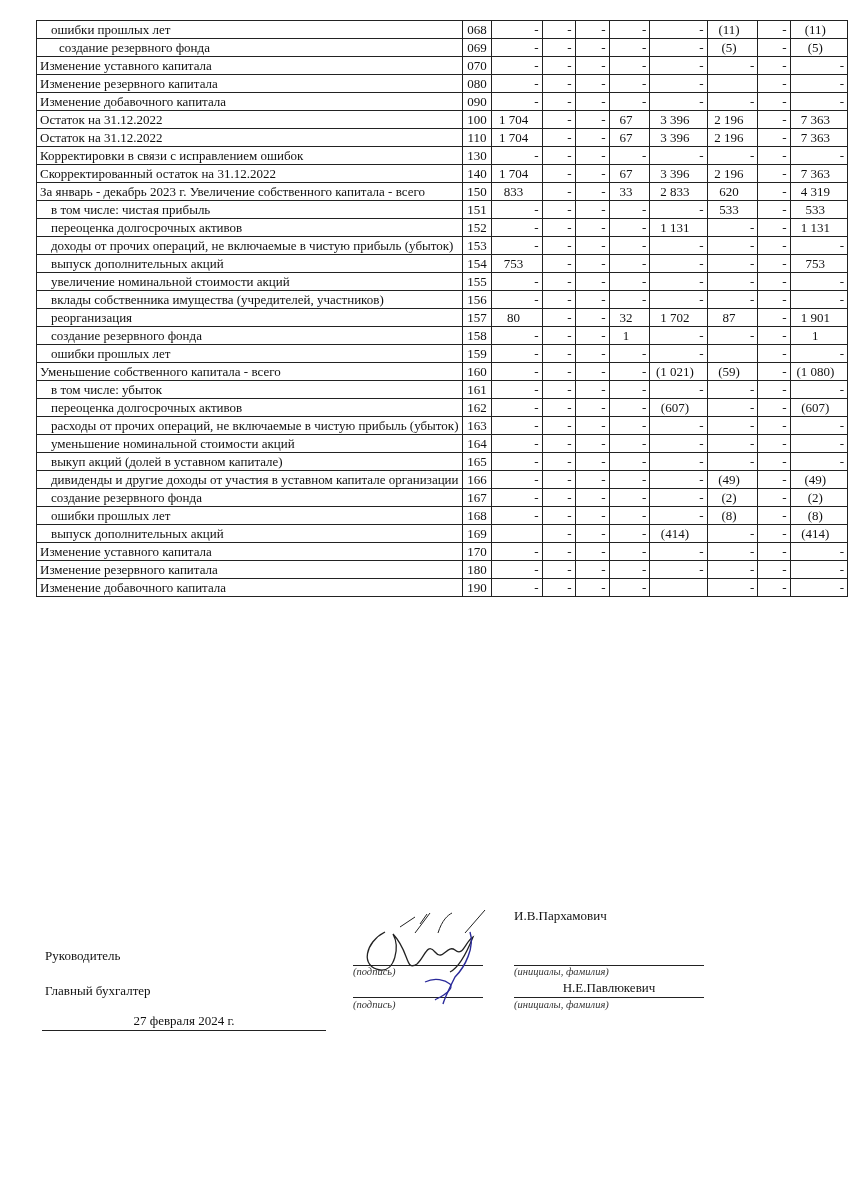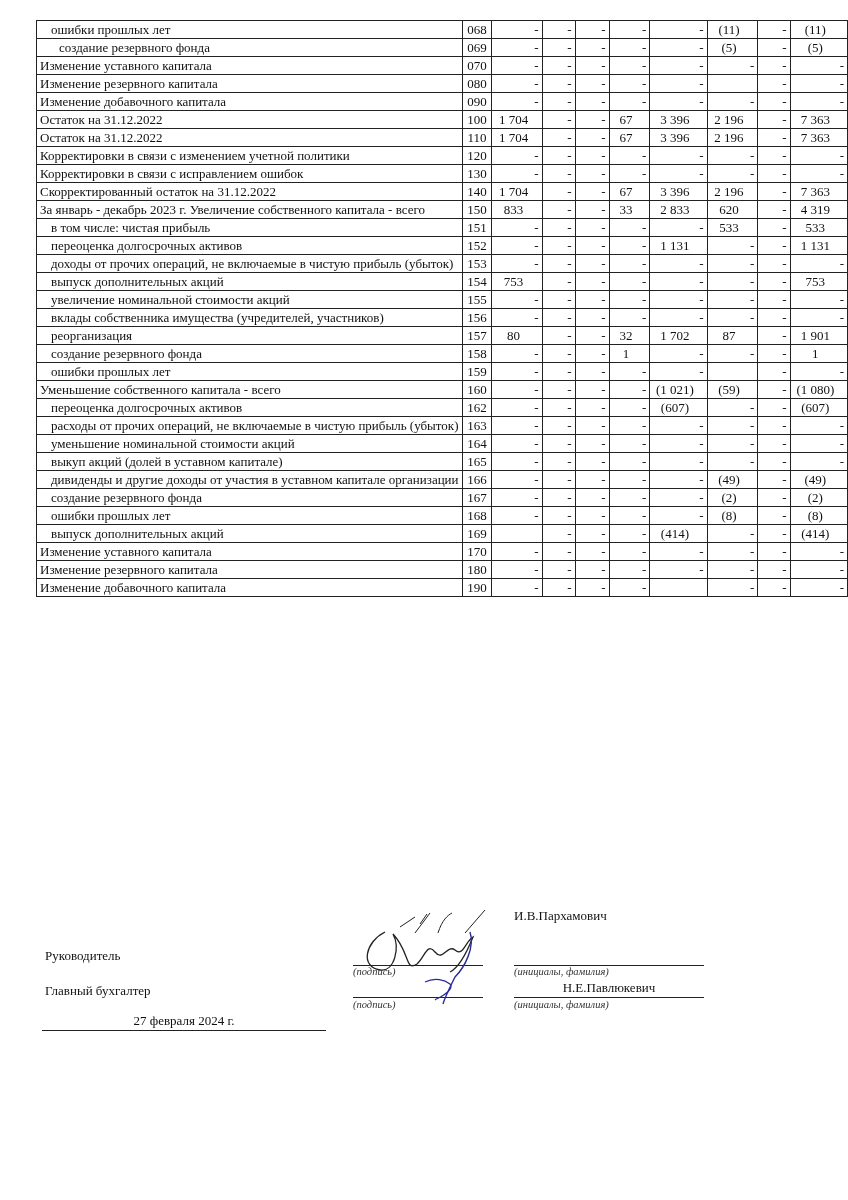--- a/index.html
+++ b/index.html
@@ -124,33 +124,20 @@
         <td class="num">-</td>
         <td class="num">-</td>
         <td class="num c">67</td>
         <td class="num c">3 396</td>
         <td class="num c">2 196</td>
         <td class="num">-</td>
         <td class="num c">7 363</td>
       </tr>
       <tr>
         <td class="label">Корректировки в связи
-с изменением учетной политики</td>
-        <td class="code">120</td>
-        <td class="num">-</td>
-        <td class="num">-</td>
-        <td class="num">-</td>
-        <td class="num">-</td>
-        <td class="num">-</td>
-        <td class="num">-</td>
-        <td class="num">-</td>
-        <td class="num">-</td>
-      </tr>
-      <tr>
-        <td class="label">Корректировки в связи
 с исправлением ошибок</td>
         <td class="code">130</td>
         <td class="num">-</td>
         <td class="num">-</td>
         <td class="num">-</td>
         <td class="num">-</td>
         <td class="num">-</td>
         <td class="num">-</td>
         <td class="num">-</td>
         <td class="num">-</td>
@@ -300,20 +287,33 @@
 капитала - всего</td>
         <td class="code">160</td>
         <td class="num">-</td>
         <td class="num">-</td>
         <td class="num">-</td>
         <td class="num">-</td>
         <td class="num c">(1 021)</td>
         <td class="num c">(59)</td>
         <td class="num">-</td>
         <td class="num c">(1 080)</td>
+      </tr>
+      <tr>
+        <td class="label ind1">    в том числе:
+убыток</td>
+        <td class="code">161</td>
+        <td class="num">-</td>
+        <td class="num">-</td>
+        <td class="num">-</td>
+        <td class="num">-</td>
+        <td class="num">-</td>
+        <td class="num">-</td>
+        <td class="num">-</td>
+        <td class="num">-</td>
       </tr>
       <tr>
         <td class="label ind1">переоценка долгосрочных активов</td>
         <td class="code">162</td>
         <td class="num">-</td>
         <td class="num">-</td>
         <td class="num">-</td>
         <td class="num">-</td>
         <td class="num c">(607)</td>
         <td class="num">-</td>

